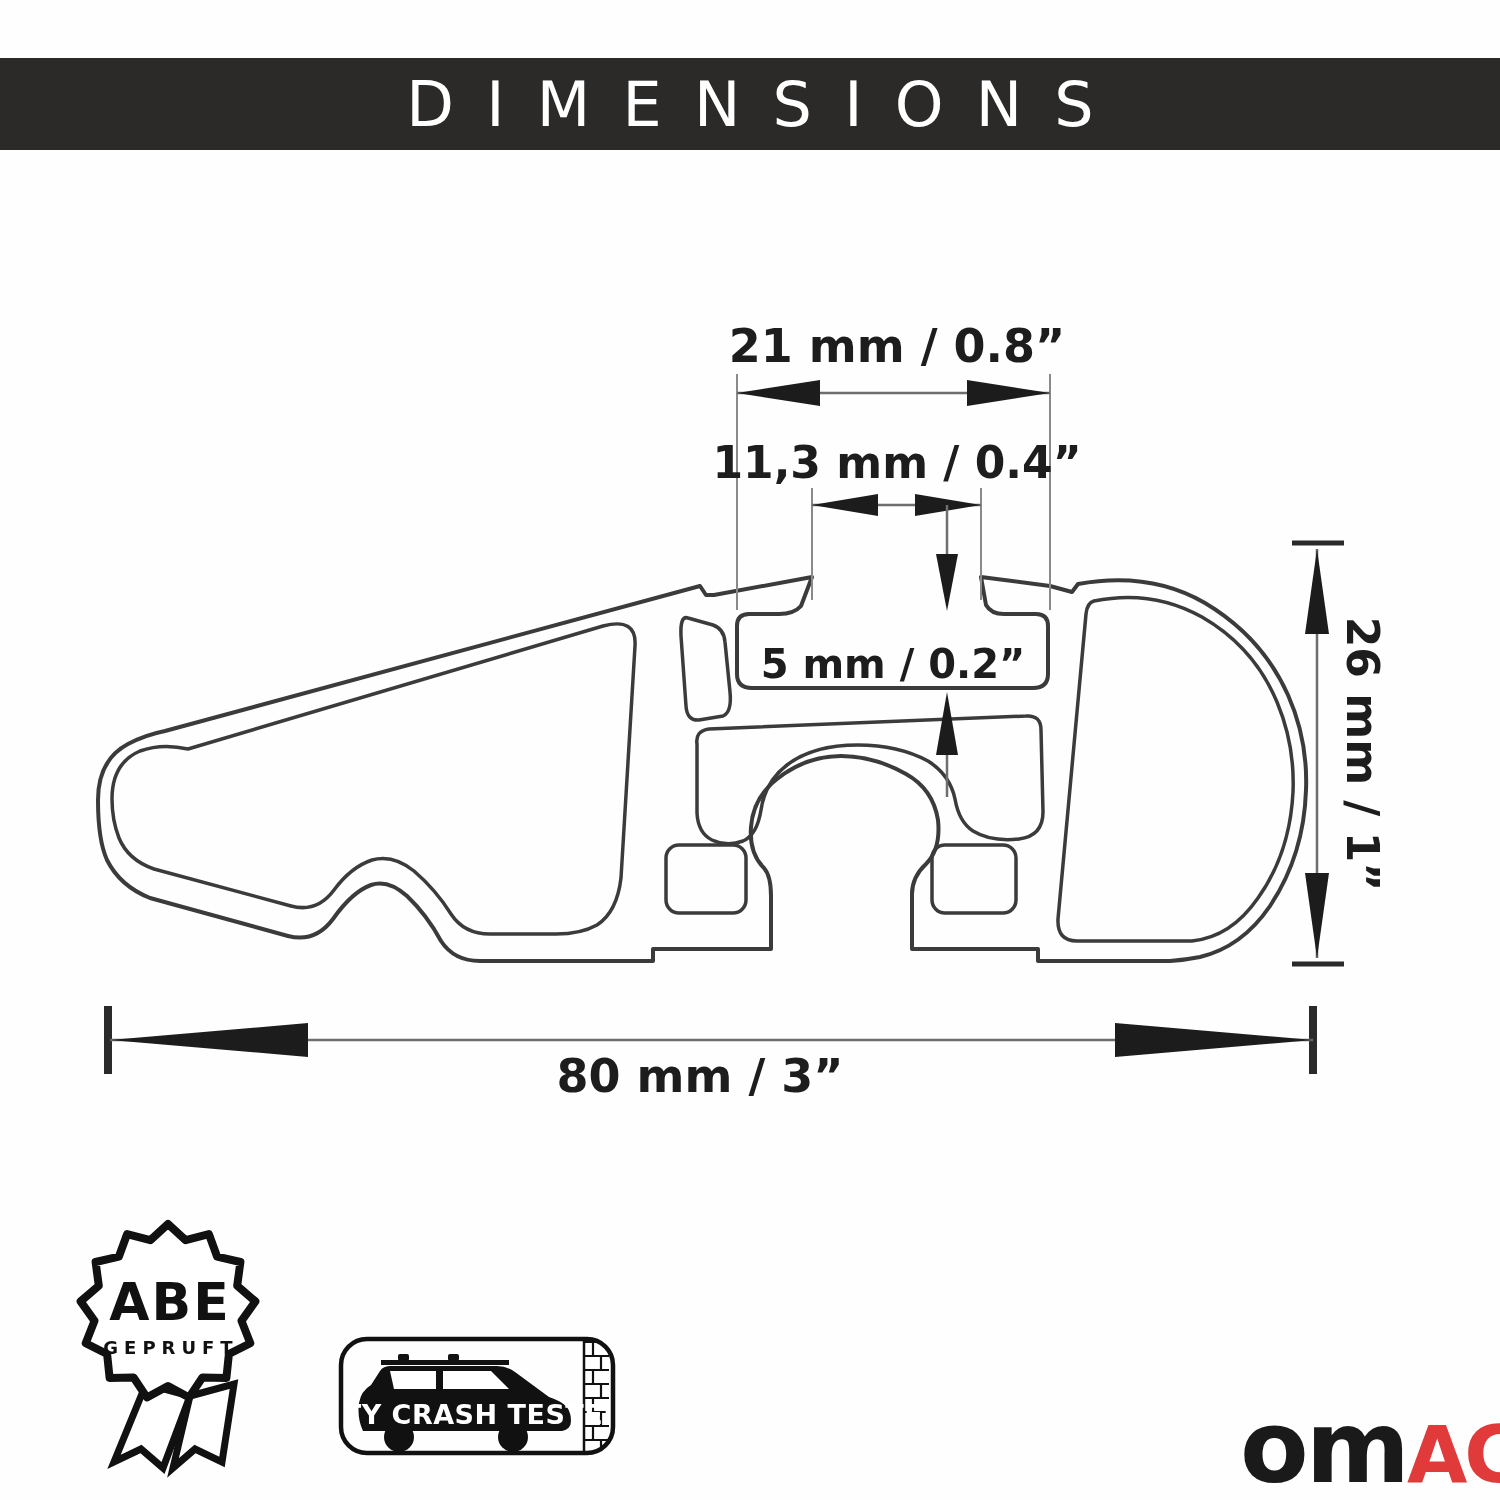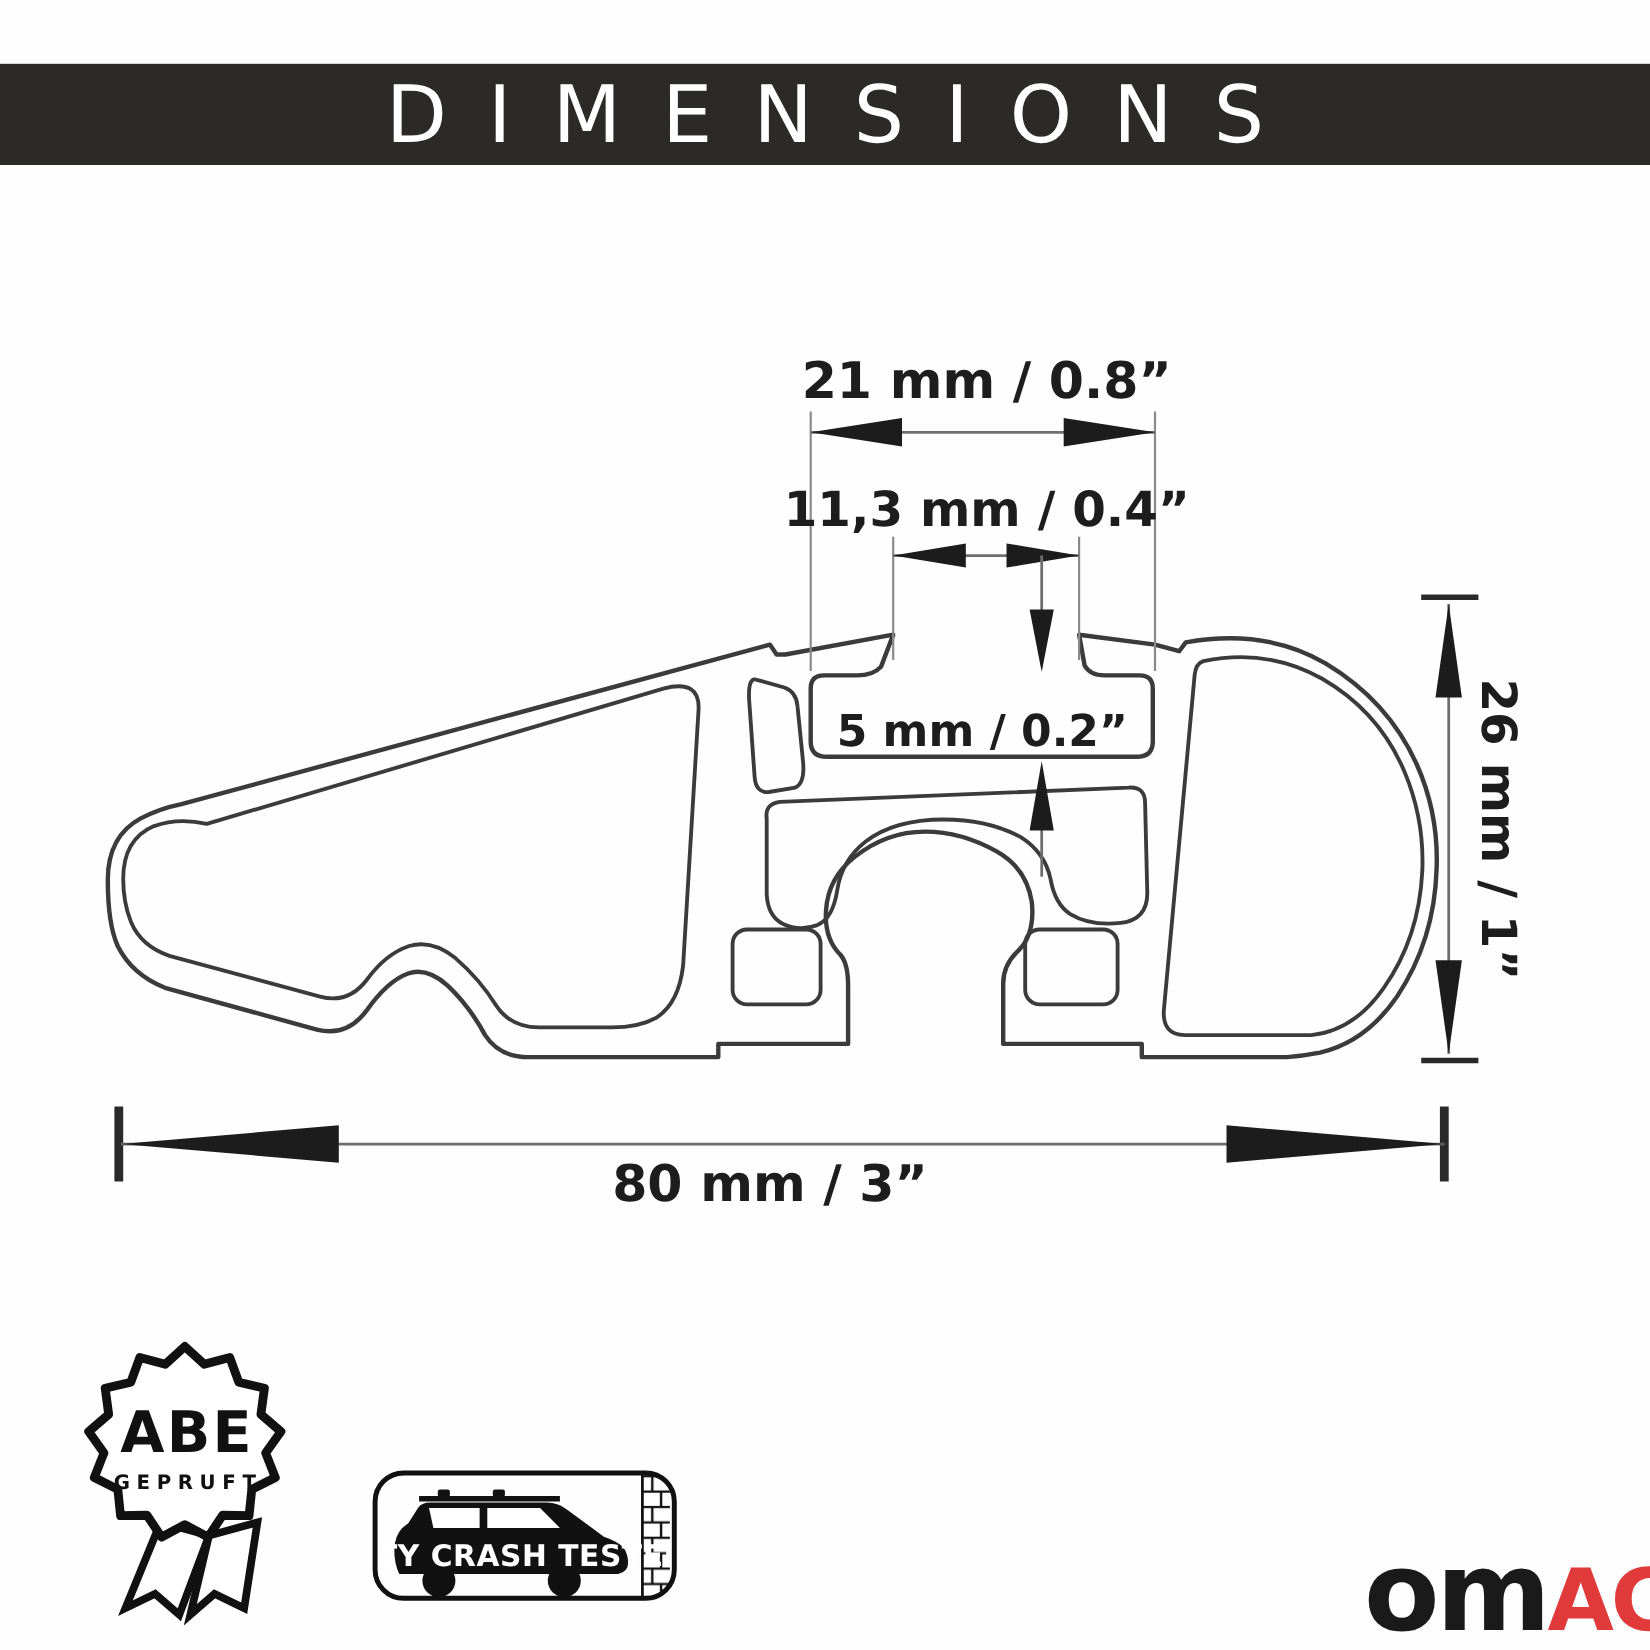--- a/index.html
+++ b/index.html
@@ -1,20 +1,20 @@
 <!DOCTYPE html>
 <html><head>
 <meta charset="utf-8">
 <style>
   html,body{margin:0;padding:0;background:#ffffff;}
   #page{position:relative;width:1500px;height:1500px;background:#fefefe;overflow:hidden;
         font-family:"DejaVu Sans","Liberation Sans",sans-serif;}
   #header-bar{position:absolute;left:0;top:58px;width:1500px;height:92px;
         display:flex;align-items:center;justify-content:center;}
-  #header-title{color:#ffffff;font-size:72px;font-weight:500;letter-spacing:0.52em;
+  #header-title{color:#ffffff;font-size:62px;font-weight:500;letter-spacing:0.52em;
         padding-left:0.52em;white-space:nowrap;}
   #drawing-svg{position:absolute;left:0;top:0;}
   .profile{fill:none;stroke:#3b3b3b;stroke-width:4;stroke-linejoin:round;stroke-linecap:round;}
   .cavity{fill:none;stroke:#3b3b3b;stroke-width:3.5;stroke-linejoin:round;}
   .dimshaft{stroke:#6e6e6e;stroke-width:2.5;fill:none;}
   .extline{stroke:#8a8a8a;stroke-width:2;fill:none;}
   .tick{stroke:#2a2a2a;stroke-width:8;fill:none;}
   .tick-thin{stroke:#2a2a2a;stroke-width:5;fill:none;}
   .arrow{fill:#1c1c1c;stroke:none;}
   .dim-text{fill:#1d1d1d;font-weight:bold;}

